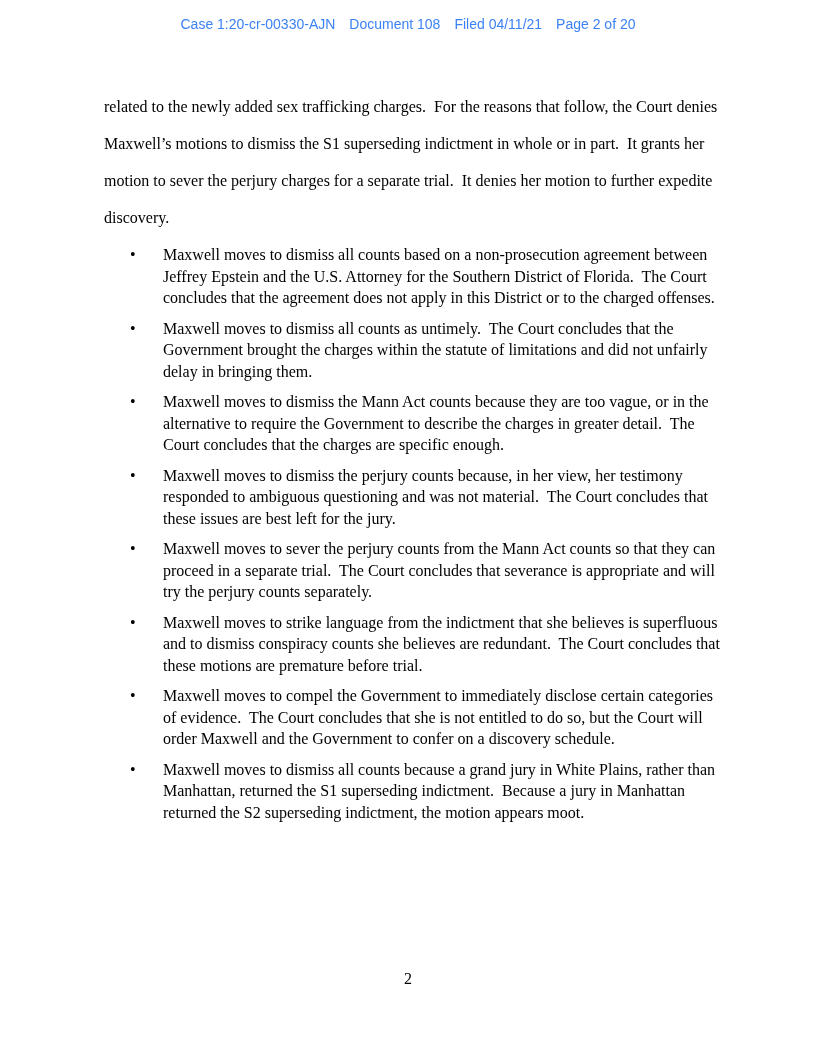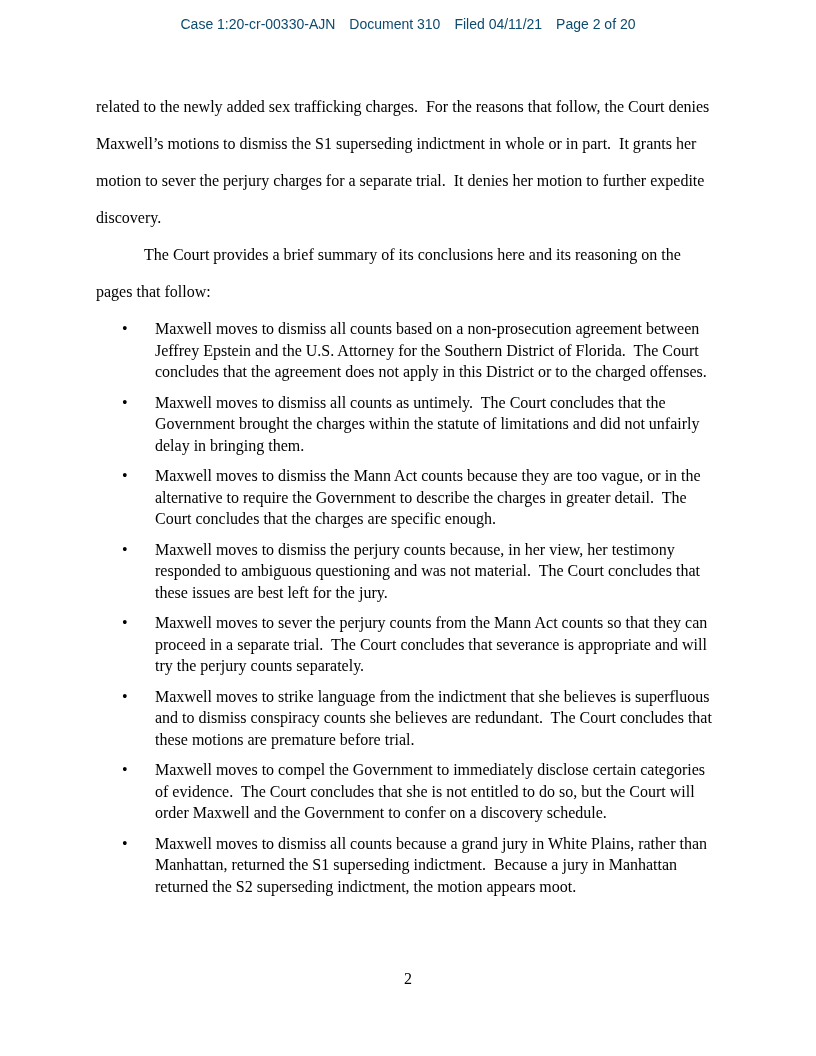--- a/index.html
+++ b/index.html
@@ -18,27 +18,27 @@
   .ecf-header {
     position: absolute;
     top: 16px;
     left: 0;
     width: 816px;
     display: flex;
     justify-content: center;
     gap: 14px;
     font-family: "Liberation Sans", sans-serif;
     font-size: 14px;
-    color: #0c4a6e;
+    color: #3b82f6;
     white-space: nowrap;
   }
   .content {
     position: absolute;
     top: 88px;
-    left: 96px;
+    left: 104px;
     width: 624px;
     font-size: 16px;
     line-height: 37px;
     text-align: left;
   }
   .para {
     margin: 0;
     white-space: pre-wrap;
   }
   .para.indent {
@@ -70,28 +70,27 @@
     width: 816px;
     text-align: center;
     font-size: 16px;
   }
 </style>
 </head>
 <body>
 
 <div class="ecf-header">
   <span>Case 1:20-cr-00330-AJN</span>
-  <span>Document 310</span>
+  <span>Document 108</span>
   <span>Filed 04/11/21</span>
   <span>Page 2 of 20</span>
 </div>
 
 <main class="content">
   <p class="para">related to the newly added sex trafficking charges.  For the reasons that follow, the Court denies Maxwell’s motions to dismiss the S1 superseding indictment in whole or in part.  It grants her motion to sever the perjury charges for a separate trial.  It denies her motion to further expedite discovery.</p>
-  <p class="para indent">The Court provides a brief summary of its conclusions here and its reasoning on the pages that follow:</p>
 
   <ul class="bullet-list">
     <li>
       <span class="marker">•</span>
       <span class="bullet-text">Maxwell moves to dismiss all counts based on a non-prosecution agreement between Jeffrey Epstein and the U.S. Attorney for the Southern District of Florida.  The Court concludes that the agreement does not apply in this District or to the charged offenses.</span>
     </li>
     <li>
       <span class="marker">•</span>
       <span class="bullet-text">Maxwell moves to dismiss all counts as untimely.  The Court concludes that the Government brought the charges within the statute of limitations and did not unfairly delay in bringing them.</span>
     </li>

